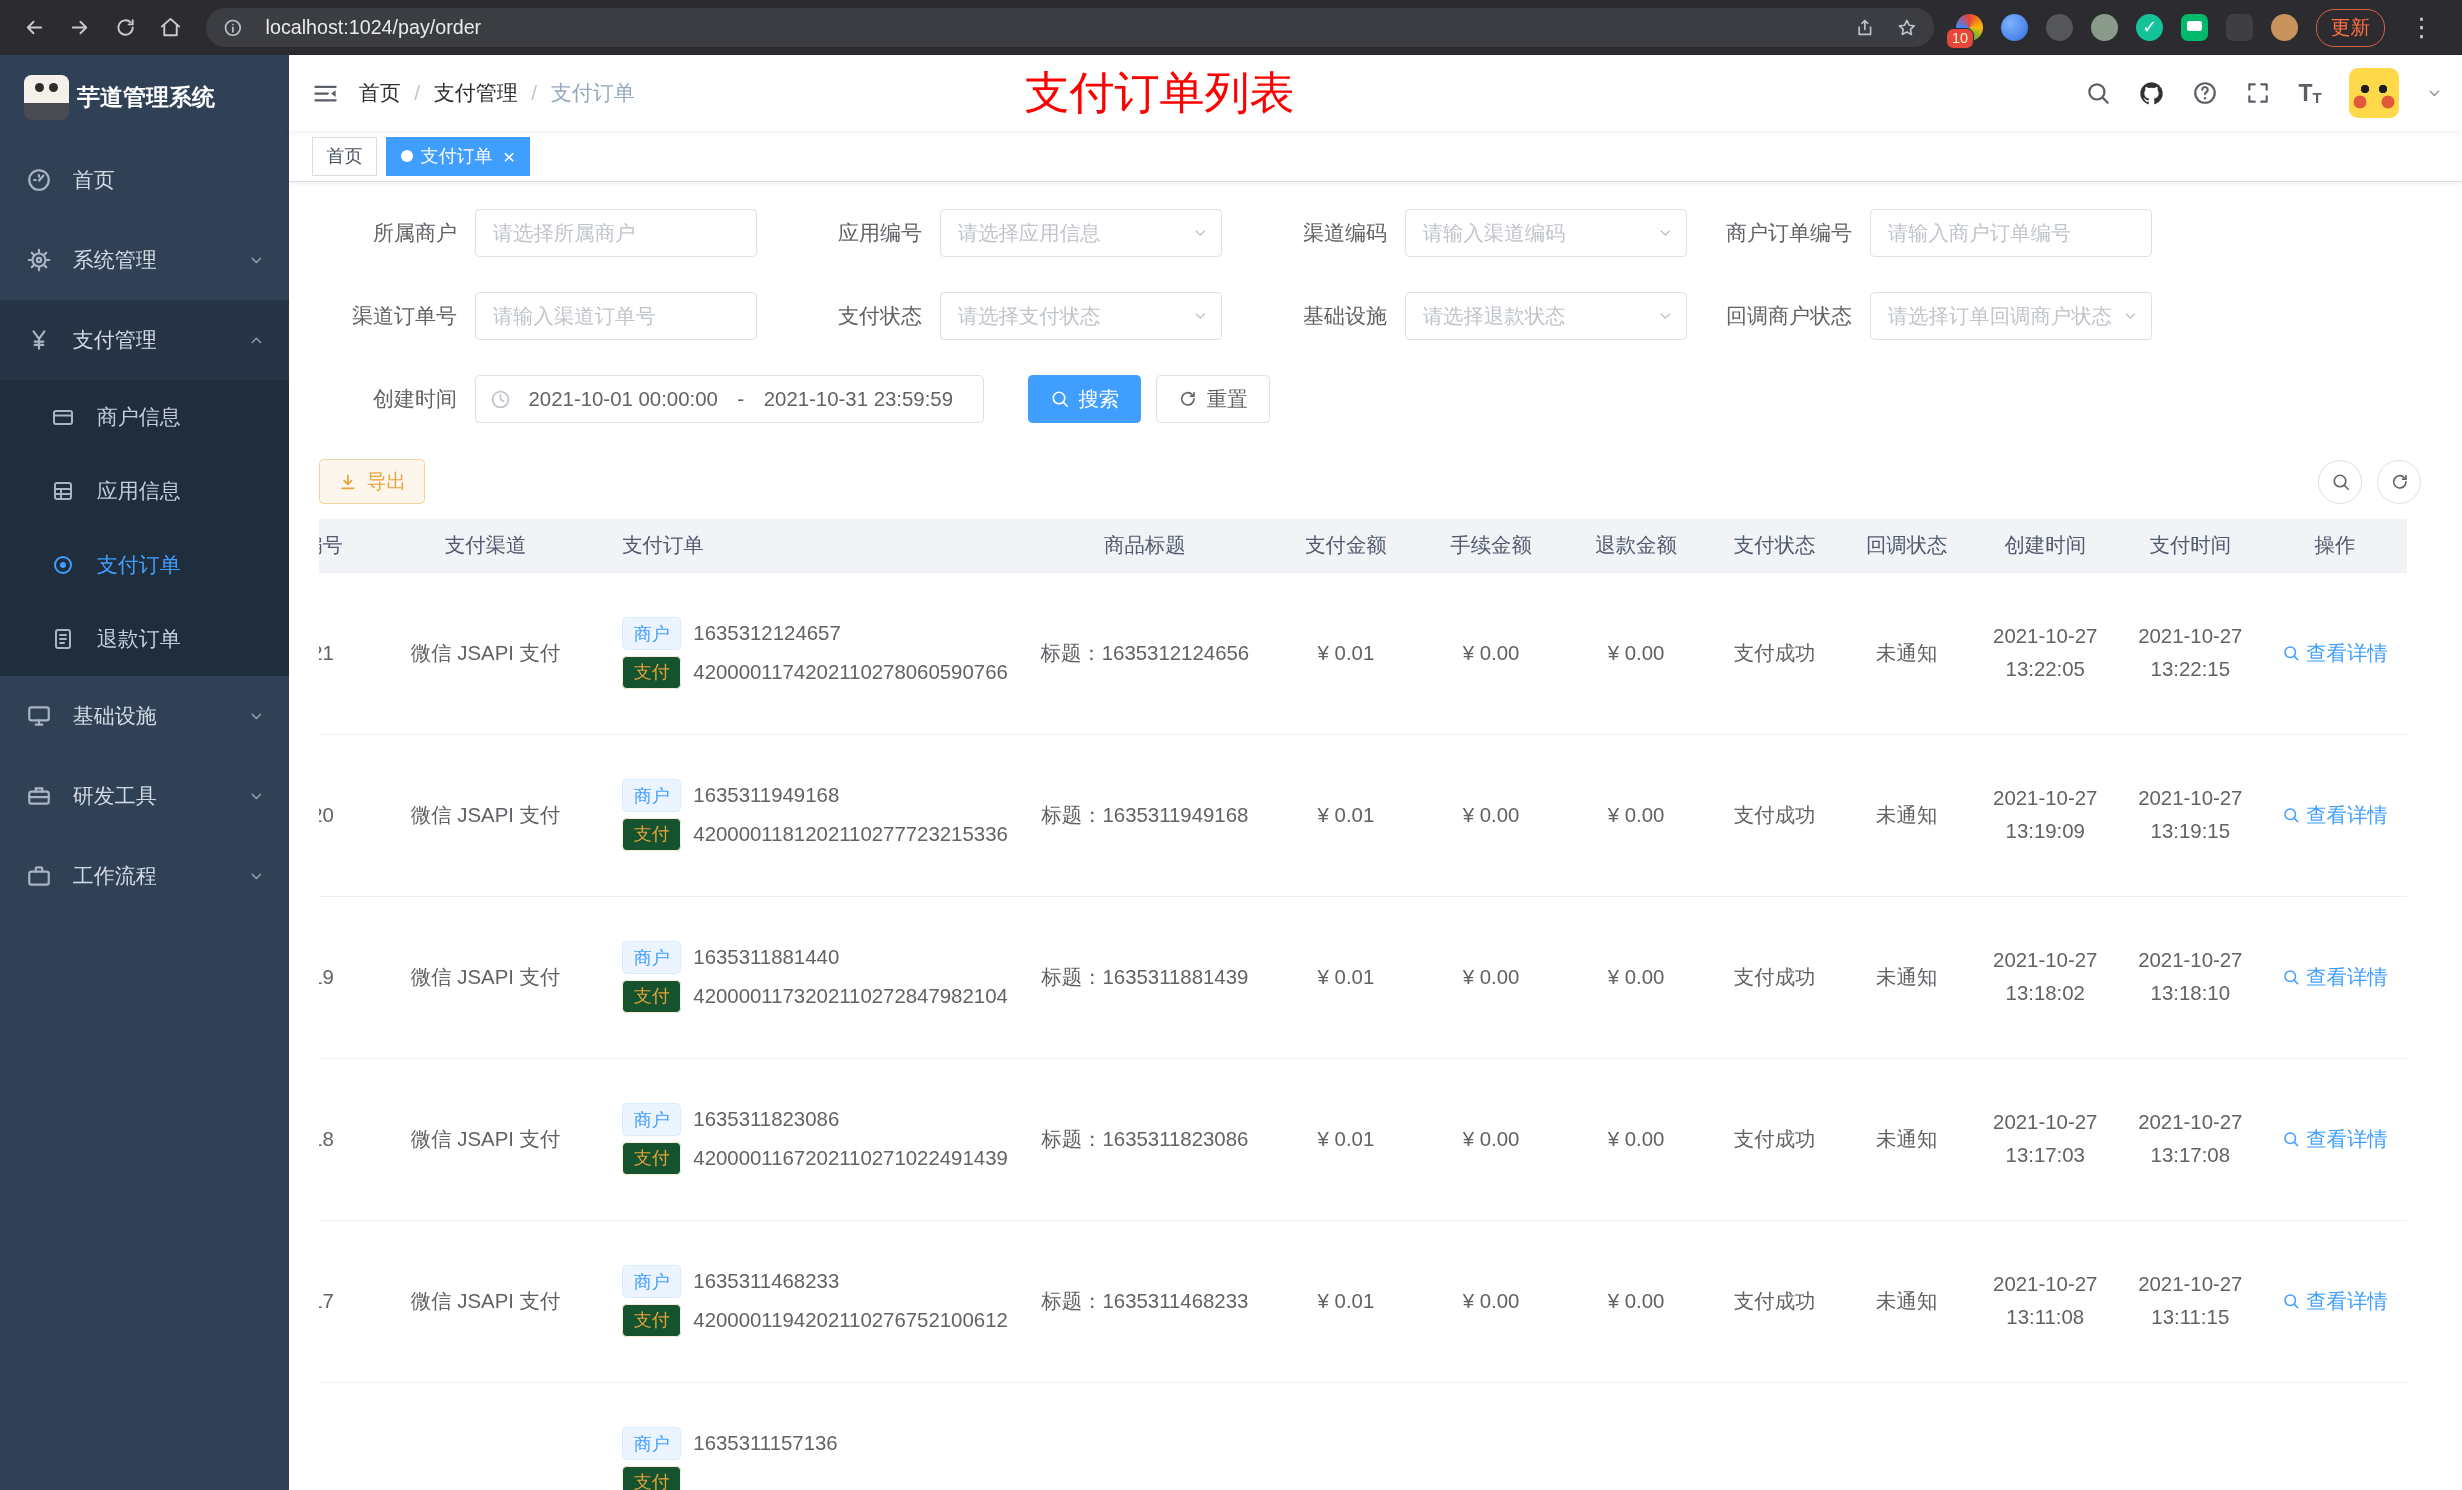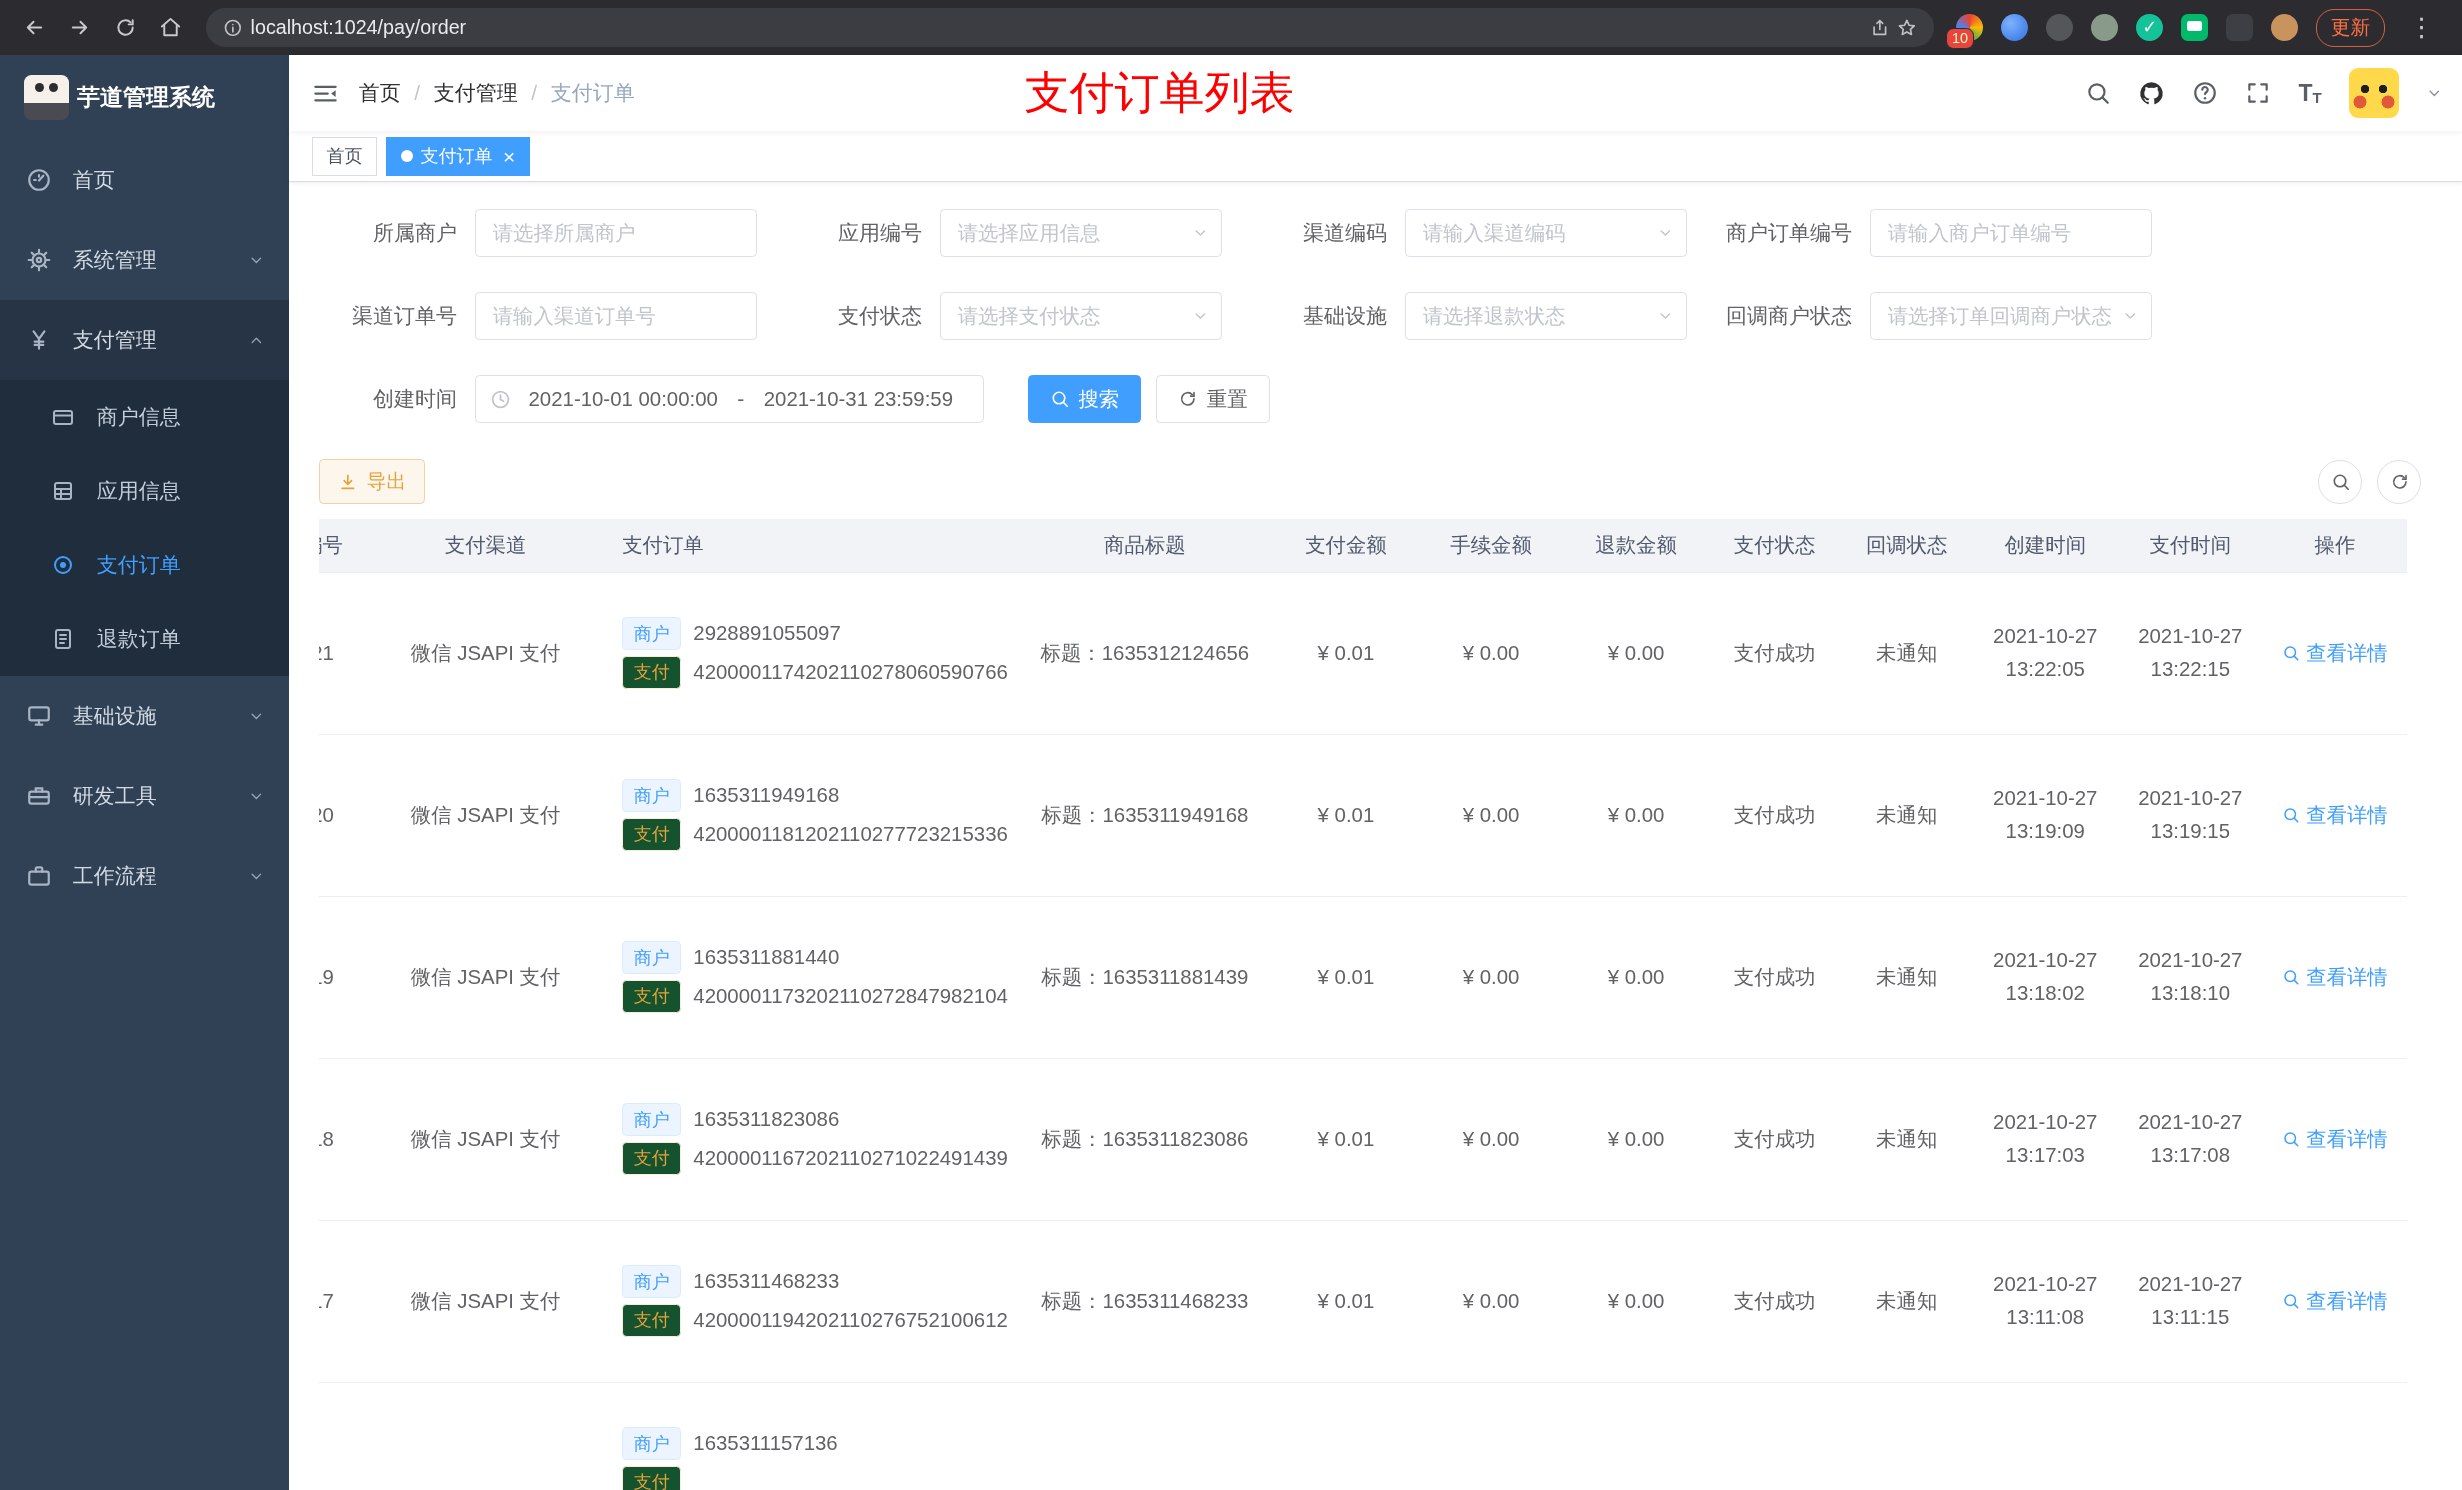--- a/index.html
+++ b/index.html
@@ -3,21 +3,21 @@
 <meta charset="utf-8">
 <style>
   *{box-sizing:border-box;margin:0;padding:0}
   html,body{width:2462px;height:1490px;overflow:hidden}
   body{font-family:"Liberation Sans","DejaVu Sans",sans-serif;background:#fff;color:#303133;font-size:21px}
   svg{display:block}
 
   
   .chrome{height:55px;background:#2b2b30;display:flex;align-items:center;padding:0 13.6px;gap:4.5px}
   .nav-ic{width:41px;height:41px;display:flex;align-items:center;justify-content:center;color:#c8c9cc;border-radius:50%;flex:none}
-  .url-pill{flex:1;height:39px;background:#3c3d42;border-radius:19.7px;margin:0 10.6px;display:flex;align-items:center;padding:0 16.7px;color:#e8eaed;font-size:19.7px;gap:8px;min-width:0}
+  .url-pill{flex:1;height:39px;background:#3c3d42;border-radius:19.7px;margin:0 10.6px;display:flex;align-items:center;padding:0 16.7px;color:#e8eaed;font-size:19.7px;gap:23px;min-width:0}
   .url-text{flex:1;white-space:nowrap;overflow:hidden}
   .pill-ic{color:#bdc1c6;flex:none}
   .ext-icons{display:flex;align-items:center;gap:18px;padding:0 7.6px;flex:none}
   .ext{width:27px;height:27px;border-radius:50%;position:relative;display:inline-block;flex:none}
   .ext-colorful{background:conic-gradient(#ea4335,#fbbc04,#34a853,#4285f4,#ea4335)}
   .ext-badge{position:absolute;left:-10.6px;bottom:-7.6px;background:#e8453c;color:#fef9c3;font-size:14.4px;line-height:1;padding:2.3px 5.3px;border-radius:7.6px;border:1.5px solid #2b2b30}
   .ext-blue{background:radial-gradient(circle at 35% 35%,#7fb2ff,#2f6fe0)}
   .ext-darkc{background:#55565a}
   .ext-sage{background:#8a9a8a}
   .ext-greencheck{background:#15c39a;color:#fff;font-size:18px;line-height:27px;text-align:center}
@@ -546,21 +546,21 @@
             </tr>
           </thead>
           <tbody>
 
             <tr>
               <td>21</td>
               <td>微信 JSAPI 支付</td>
               <td class="td-order">
                 <div class="order-line">
                     <span class="el-tag tag-blue">商户</span>
-                    <span class="ono">2928891055097</span>
+                    <span class="ono">1635312124657</span>
                   </div>
                 <div class="order-line">
                     <span class="el-tag tag-orange">支付</span>
                     <span class="ono">4200001174202110278060590766</span>
                   </div>
               </td>
               <td>标题：1635312124656</td>
               <td>¥ 0.01</td>
               <td>¥ 0.00</td>
               <td>¥ 0.00</td>

